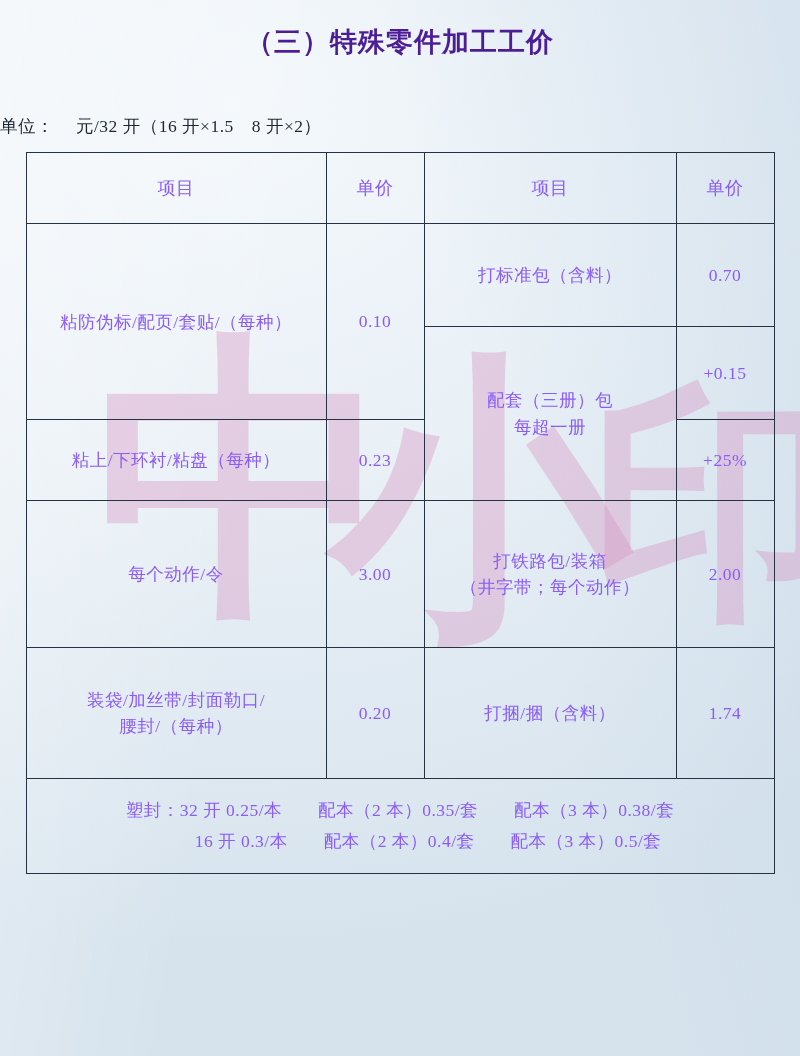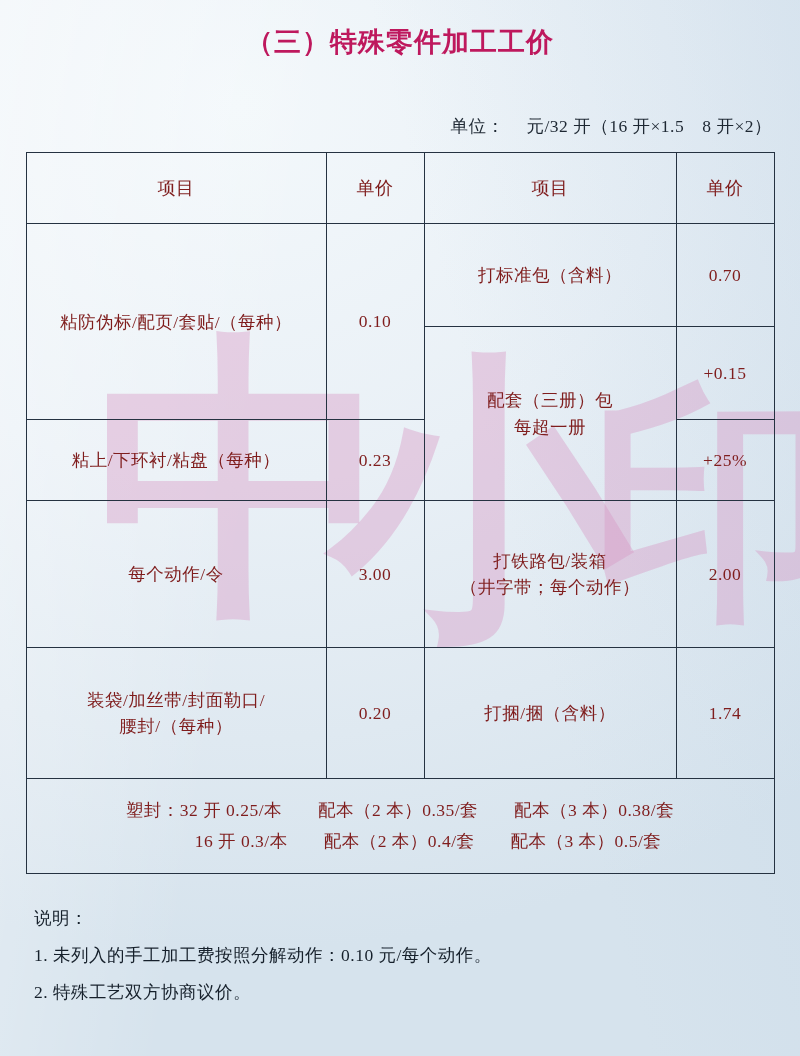--- a/index.html
+++ b/index.html
@@ -48,45 +48,45 @@
   .content {
     position: relative;
     z-index: 3;
   }
 
   .doc-title {
     text-align: center;
     font-size: 27px;
     font-weight: 700;
     letter-spacing: 1px;
-    color: #be185d;
+    color: #4c1d95;
     padding-top: 24px;
     font-family: "Liberation Serif", "DejaVu Serif", serif;
   }
 
   .unit-line {
     margin-top: 54px;
     padding-right: 28px;
-    text-align: right;
+    text-align: left;
     font-size: 17.5px;
     color: #1d2732;
     letter-spacing: 0.5px;
   }
   .unit-line .u-label { margin-right: 22px; }
   .unit-line .u-val2 { margin-left: 18px; }
 
   table.price {
     margin: 14px auto 0 auto;
     border-collapse: collapse;
     width: 748px;
     table-layout: fixed;
   }
   table.price td, table.price th {
     border: 1.6px solid #253241;
-    color: #7f1d1d;
+    color: #8b5cf6;
     text-align: center;
     vertical-align: middle;
     font-size: 17.5px;
     font-weight: 400;
     padding: 4px 2px;
     background: transparent;
     letter-spacing: 0.5px;
   }
   table.price th {
     font-weight: 400;
@@ -196,19 +196,14 @@
 
       <tr class="note-row">
         <td colspan="4" style="height:86px">
           <span>塑封：32 开 0.25/本　　配本（2 本）0.35/套　　配本（3 本）0.38/套</span>
           <span class="l2">16 开 0.3/本　　配本（2 本）0.4/套　　配本（3 本）0.5/套</span>
         </td>
       </tr>
     </tbody>
   </table>
 
-  <div class="explain">
-    <span class="ex-title">说明：</span>
-    <span class="ex-item">1. 未列入的手工加工费按照分解动作：0.10 元/每个动作。</span>
-    <span class="ex-item">2. 特殊工艺双方协商议价。</span>
-  </div>
 
 </div>
 
 </body></html>

